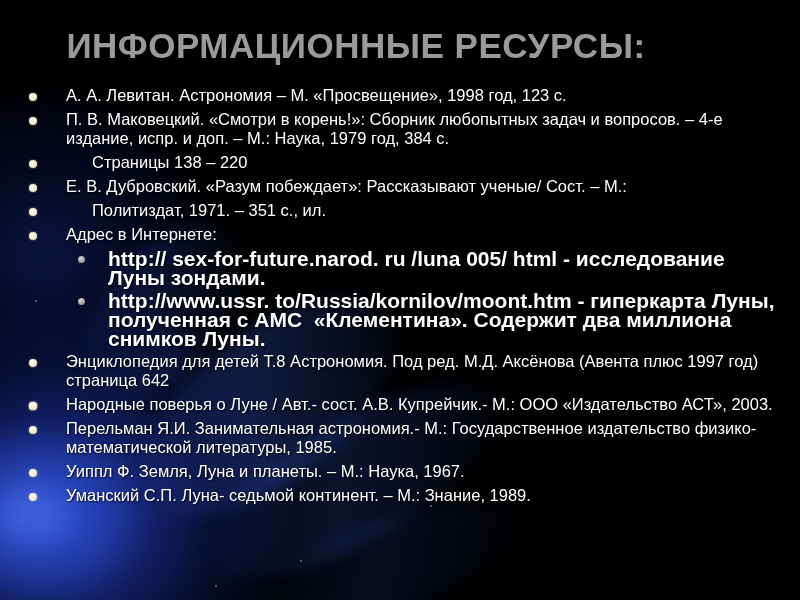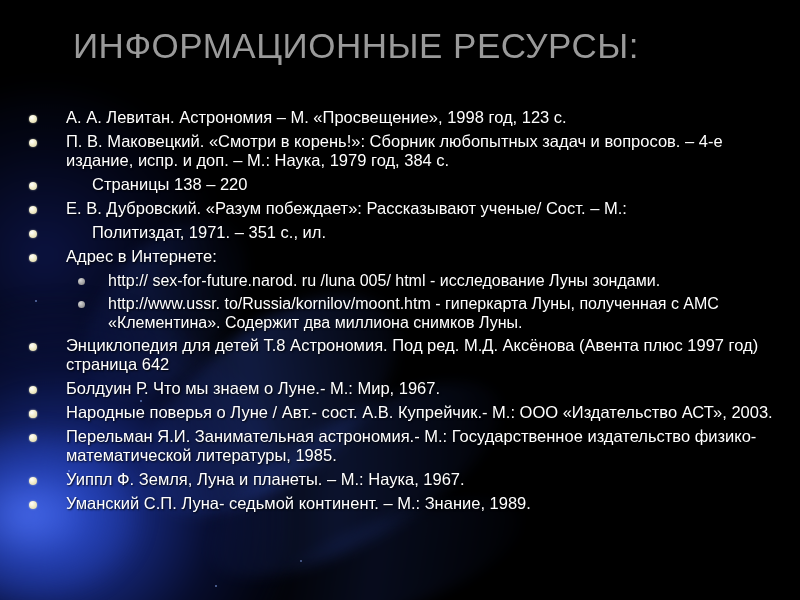--- a/index.html
+++ b/index.html
@@ -86,50 +86,51 @@
   }
 
   
   #title {
     position: absolute;
     left: 0;
     top: 26px;
     width: 712px;
     text-align: center;
     font-size: 35px;
-    font-weight: normal;
+    font-weight: bold;
     letter-spacing: 0.5px;
     color: #9a9a9a;
     text-shadow: 2px 2px 2px rgba(0,0,0,0.85);
     white-space: nowrap;
   }
 
   
   #body-list {
     position: absolute;
     left: 22px;
-    top: 108px;
+    top: 86px;
     width: 762px;
   }
 
   .item {
     position: relative;
     display: block;
     color: #ffffff;
     font-size: 16.5px;
     line-height: 19px;
     margin-bottom: 5px;
     padding-left: 44px;
     text-shadow: 1px 1px 2px rgba(0,0,0,0.9);
   }
   .item.sub {
     padding-left: 86px;
-    font-size: 16px;
+    font-size: 21px;
     line-height: 19px;
     margin-bottom: 4px;
+    font-weight: bold;
   }
   .item.indent .txt { padding-left: 26px; display: inline-block; }
 
   .bullet {
     position: absolute;
     left: 7px;
     top: 7px;
     width: 8px;
     height: 8px;
     border-radius: 50%;
@@ -173,21 +174,21 @@
   <div id="body-list">
       <div class="item"><span class="bullet"></span><span class="txt">А. А. Левитан. Астрономия – М. «Просвещение», 1998 год, 123 с.</span></div>
       <div class="item"><span class="bullet"></span><span class="txt">П. В. Маковецкий. «Смотри в корень!»: Сборник любопытных задач и вопросов. – 4-е издание, испр. и доп. – М.: Наука, 1979 год, 384 с.</span></div>
       <div class="item indent"><span class="bullet"></span><span class="txt">Страницы 138 – 220</span></div>
       <div class="item"><span class="bullet"></span><span class="txt">Е. В. Дубровский. «Разум побеждает»: Рассказывают ученые/ Сост. – М.:</span></div>
       <div class="item indent"><span class="bullet"></span><span class="txt">Политиздат, 1971. – 351 с., ил.</span></div>
       <div class="item"><span class="bullet"></span><span class="txt">Адрес в Интернете:</span></div>
       <div class="item sub"><span class="bullet"></span><span class="txt">http:// sex-for-future.narod. ru /luna 005/ html - исследование Луны зондами.</span></div>
       <div class="item sub"><span class="bullet"></span><span class="txt">http://www.ussr. to/Russia/kornilov/moont.htm - гиперкарта Луны, полученная с АМС  «Клементина». Содержит два миллиона снимков Луны.</span></div>
       <div class="item"><span class="bullet"></span><span class="txt">Энциклопедия для детей Т.8 Астрономия. Под ред. М.Д. Аксёнова (Авента плюс 1997 год) страница 642</span></div>
-      <div class="item"><span class="bullet"></span><span class="txt">Болдуин Р. Что мы знаем о Луне.- М.: Мир, 1967.</span></div>
+      <div class="item"><span class="bullet"></span></div>
       <div class="item"><span class="bullet"></span></div>
       <div class="item"><span class="bullet"></span><span class="txt">Народные поверья о Луне / Авт.- сост. А.В. Купрейчик.- М.: ООО «Издательство АСТ», 2003.</span></div>
       <div class="item"><span class="bullet"></span><span class="txt">Перельман Я.И. Занимательная астрономия.- М.: Государственное издательство физико-математической литературы, 1985.</span></div>
       <div class="item"><span class="bullet"></span><span class="txt">Уиппл Ф. Земля, Луна и планеты. – М.: Наука, 1967.</span></div>
       <div class="item"><span class="bullet"></span><span class="txt">Уманский С.П. Луна- седьмой континент. – М.: Знание, 1989.</span></div>
     </div>
 
 </div>
 
 </body></html>

